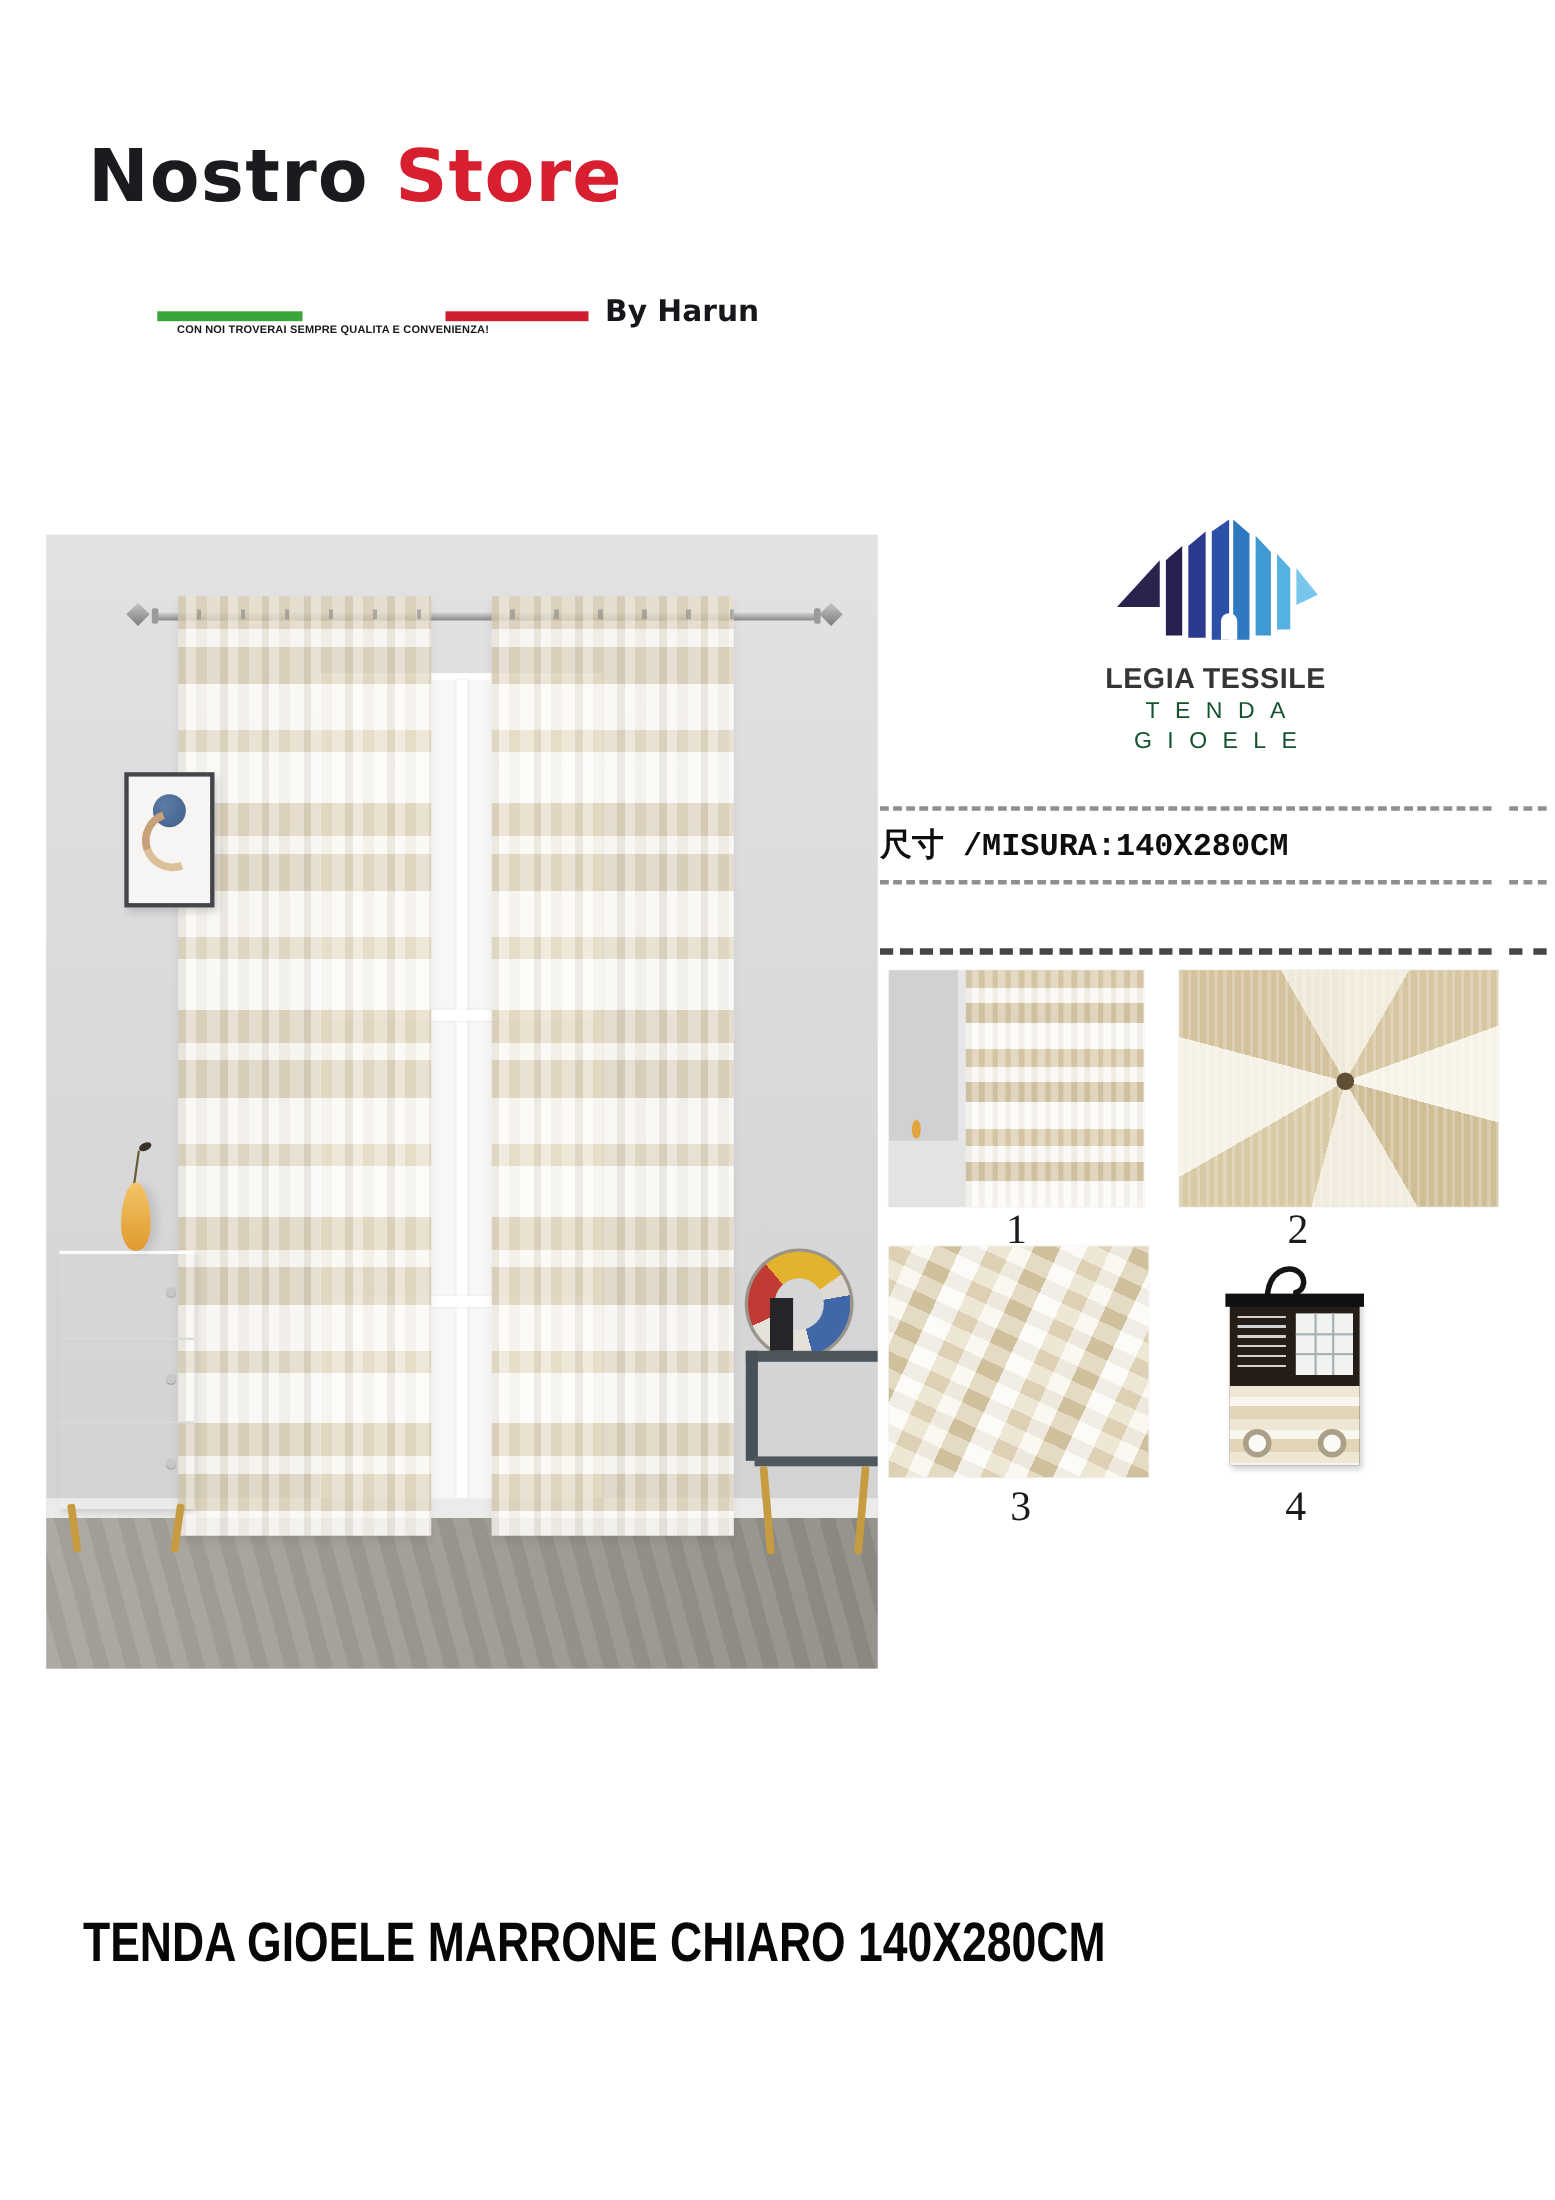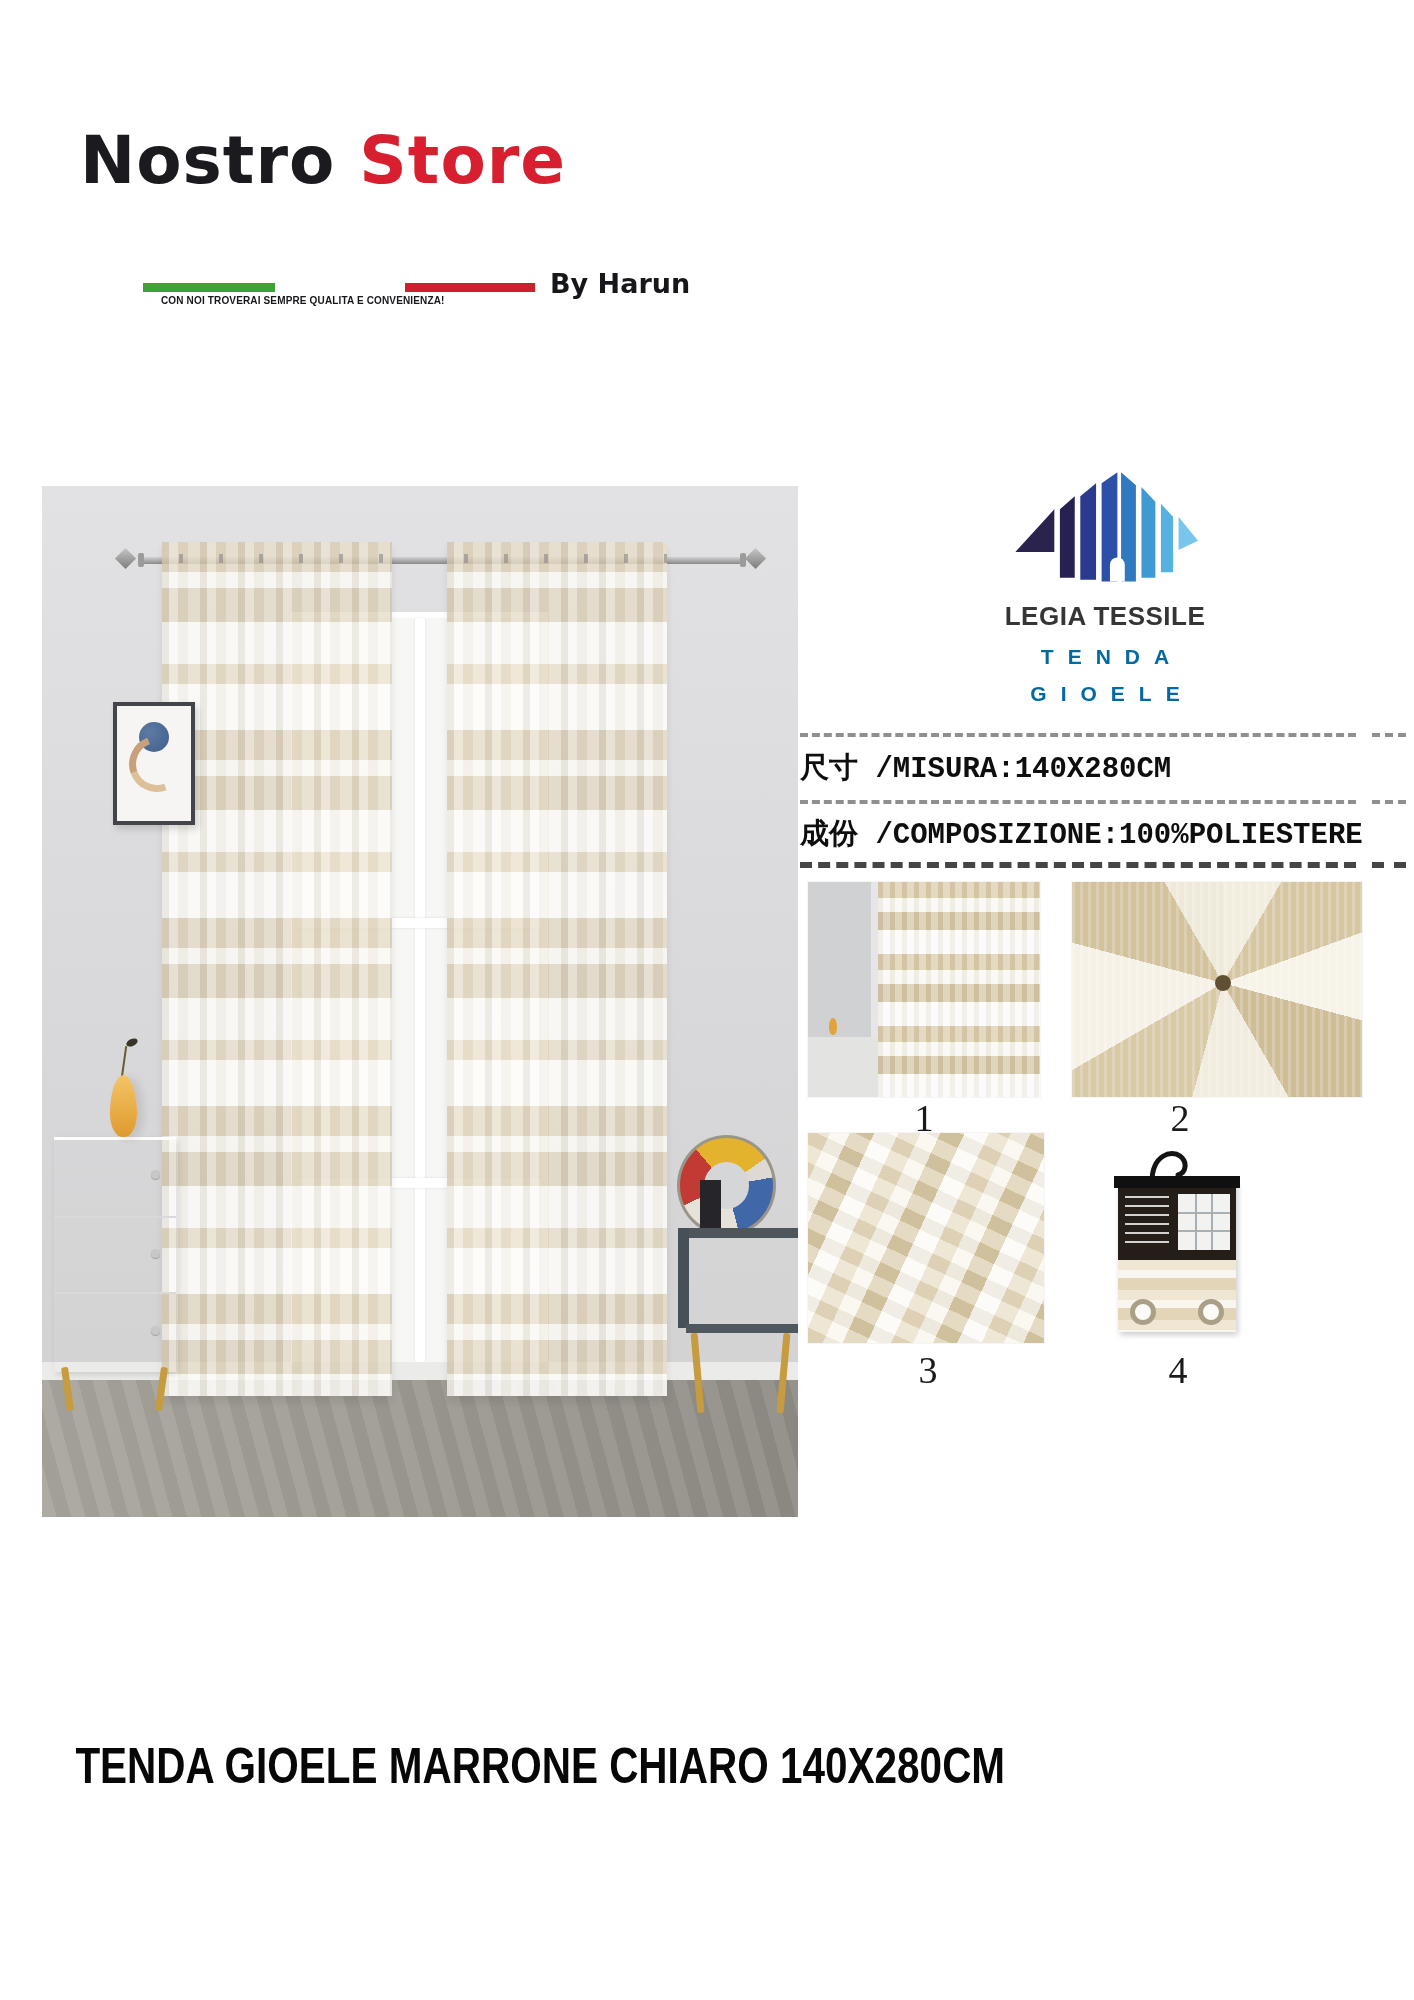--- a/index.html
+++ b/index.html
@@ -72,21 +72,21 @@
   .ring{left:635px;top:649px;width:93px;height:95px;border-radius:50%;border:3px solid #9a948a;
     background:conic-gradient(#e3b32d 0 55deg,#ded9d2 55deg 80deg,#4067a8 80deg 165deg,
       #e6e2da 165deg 245deg,#c13a33 245deg 320deg,#e3b32d 320deg 360deg);}
   .ring::after{content:"";position:absolute;inset:24px;border-radius:50%;background:#d5d6d8;}
   .cyl{left:658px;top:694px;width:21px;height:48px;background:#26262a;}
 
   
   .legia-icon{left:1008px;top:458px;width:190px;height:134px;}
   .legia-text{left:940px;top:601px;width:330px;text-align:center;color:#353537;}
   .legia-title{font-size:26px;font-weight:700;letter-spacing:.5px;}
-  .legia-sub{font-size:21px;font-weight:700;letter-spacing:14px;margin-top:13px;color:#0369a1;text-indent:14px;}
+  .legia-sub{font-size:21px;font-weight:400;letter-spacing:14px;margin-top:3px;color:#14532d;text-indent:14px;}
 
   
   .spec{left:800px;width:580px;font-family:"Liberation Mono","DejaVu Sans Mono",monospace;
         font-weight:700;font-size:29px;color:#0e0e0e;white-space:nowrap;}
   .sep{left:800px;width:556px;height:0;border-top:4px dashed #8f8f8f;}
   .sep-frag{left:1372px;width:34px;height:0;border-top:4px dashed #8f8f8f;}
   .sep.strong,.sep-frag.strong{border-top:6px dashed #454545;}
 
   
   .thumb{box-shadow:0 0 0 1px rgba(0,0,0,.04);}
@@ -203,21 +203,20 @@
     <div class="legia-title">LEGIA TESSILE</div>
     <div class="legia-sub">TENDA</div>
     <div class="legia-sub">GIOELE</div>
   </div>
 
   <div class="abs sep" style="top:733px;"></div>
   <div class="abs sep-frag" style="top:733px;"></div>
   <div class="abs spec" style="top:748px;">尺寸 /MISURA:140X280CM</div>
   <div class="abs sep" style="top:800px;"></div>
   <div class="abs sep-frag" style="top:800px;"></div>
-  <div class="abs spec" style="top:814px;">成份 /COMPOSIZIONE:100%POLIESTERE</div>
   <div class="abs sep strong" style="top:862px;"></div>
   <div class="abs sep-frag strong" style="top:862px;"></div>
 
   <div class="abs thumb t1">
     <div class="abs t1-floor"></div>
     <div class="abs t1-vase"></div>
     <div class="abs t1-curtain"></div>
   </div>
   <div class="abs thumb t2">
     <div class="t2-swirl"></div>

